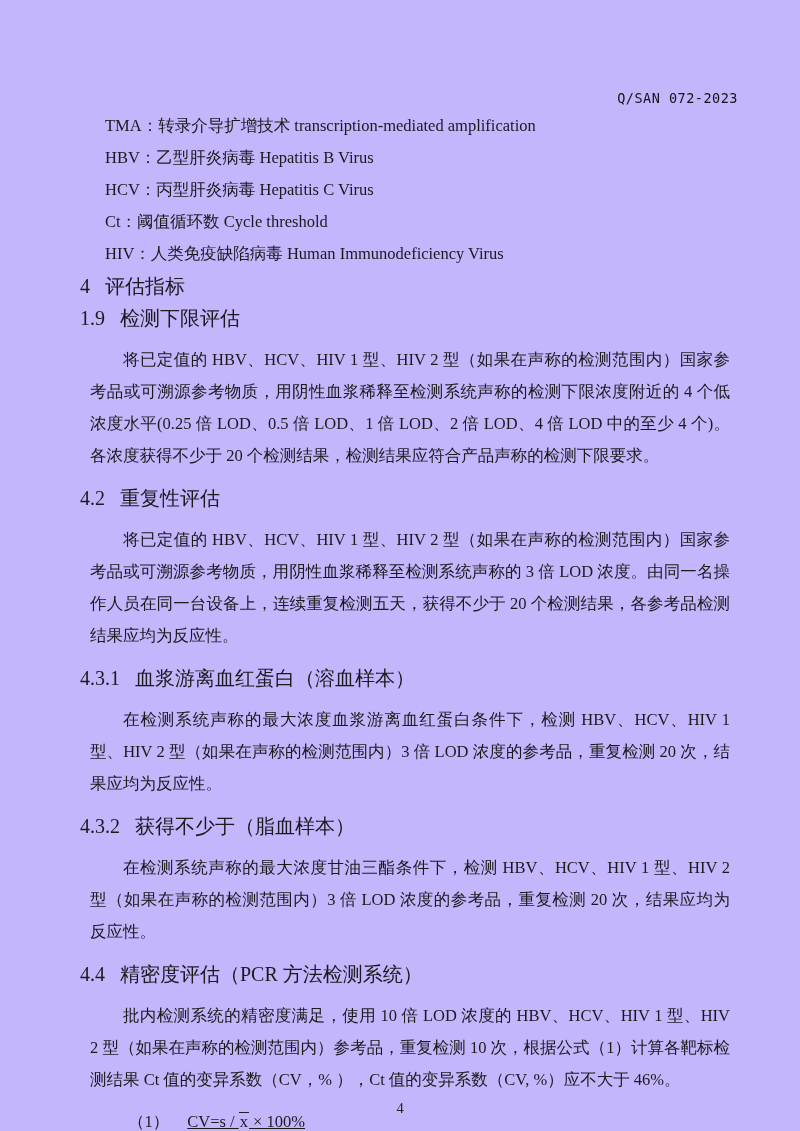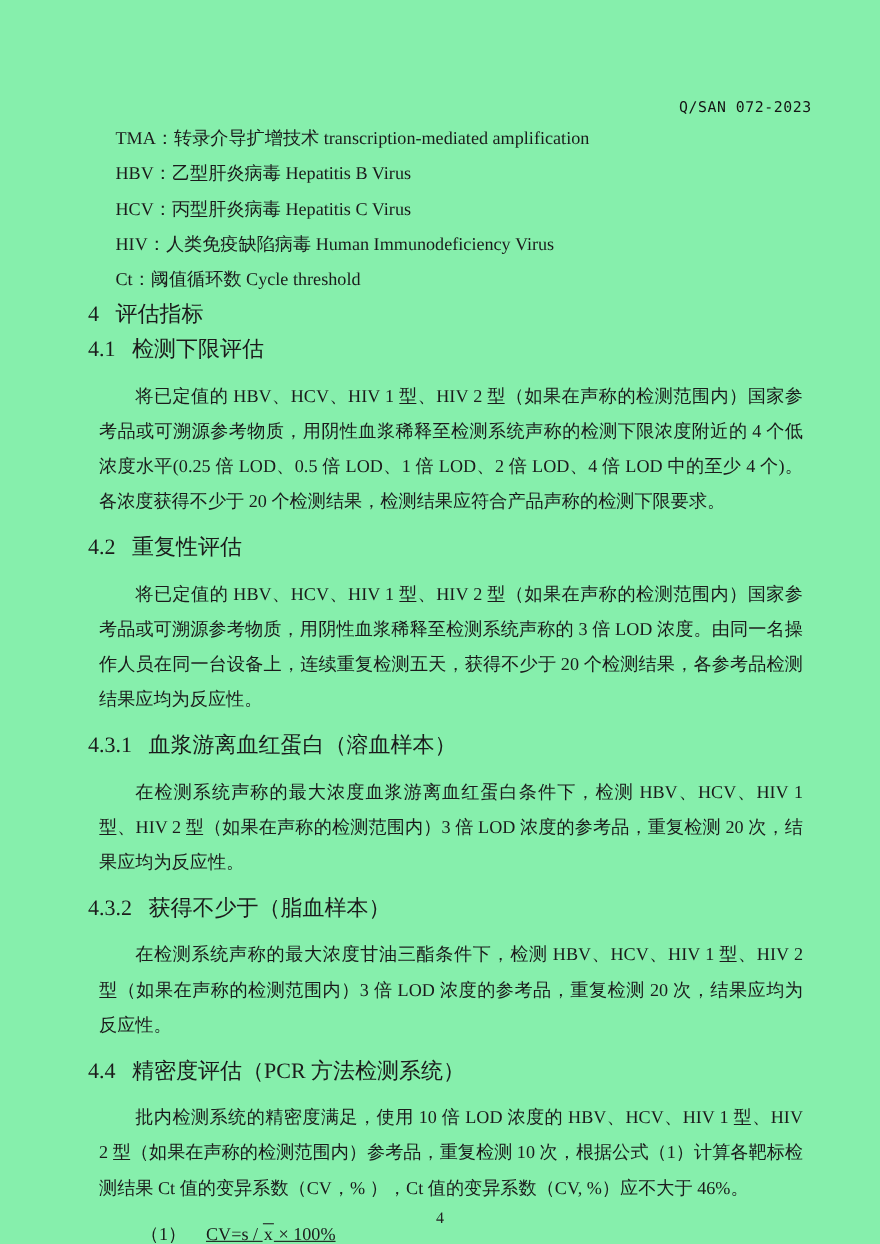--- a/index.html
+++ b/index.html
@@ -1,20 +1,20 @@
 <!DOCTYPE html>
 <html><head>
 <meta charset="utf-8">
 <style>
   html,body{margin:0;padding:0;background:#e8e8e8;}
   .page{
     position:relative;
     width:800px;height:1131px;
     margin:0 auto;
-    background:#86efac;
+    background:#c4b5fd;
     color:#1b1b1b;
     font-family:"Liberation Serif","DejaVu Serif",serif;
     overflow:hidden;
   }
   .doc-number{
     position:absolute;
     top:90px;right:62px;
     font-family:"DejaVu Sans Mono","Liberation Mono",monospace;
     font-size:13.5px;
     letter-spacing:0.5px;
@@ -66,27 +66,27 @@
 <div class="page">
 
   <div class="doc-number">Q/SAN 072-2023</div>
 
   <main class="content">
 
     <div class="abbr-list">
       <p class="abbr">TMA：转录介导扩增技术 transcription-mediated amplification</p>
       <p class="abbr">HBV：乙型肝炎病毒 Hepatitis B Virus</p>
       <p class="abbr">HCV：丙型肝炎病毒 Hepatitis C Virus</p>
+      <p class="abbr">Ct：阈值循环数 Cycle threshold</p>
       <p class="abbr">HIV：人类免疫缺陷病毒 Human Immunodeficiency Virus</p>
-      <p class="abbr">Ct：阈值循环数 Cycle threshold</p>
     </div>
 
     <h2 class="h"><span class="num">4</span><span>评估指标</span></h2>
 
-    <h3 class="h"><span class="num">4.1</span><span>检测下限评估</span></h3>
+    <h3 class="h"><span class="num">1.9</span><span>检测下限评估</span></h3>
     <p class="para">将已定值的 HBV、HCV、HIV 1 型、HIV 2 型（如果在声称的检测范围内）国家参考品或可溯源参考物质，用阴性血浆稀释至检测系统声称的检测下限浓度附近的 4 个低浓度水平(0.25 倍 LOD、0.5 倍 LOD、1 倍 LOD、2 倍 LOD、4 倍 LOD 中的至少 4 个)。各浓度获得不少于 20 个检测结果，检测结果应符合产品声称的检测下限要求。</p>
 
     <h3 class="h"><span class="num">4.2</span><span>重复性评估</span></h3>
     <p class="para">将已定值的 HBV、HCV、HIV 1 型、HIV 2 型（如果在声称的检测范围内）国家参考品或可溯源参考物质，用阴性血浆稀释至检测系统声称的 3 倍 LOD 浓度。由同一名操作人员在同一台设备上，连续重复检测五天，获得不少于 20 个检测结果，各参考品检测结果应均为反应性。</p>
 
 
     <h4 class="h"><span class="num">4.3.1</span><span>血浆游离血红蛋白（溶血样本）</span></h4>
     <p class="para">在检测系统声称的最大浓度血浆游离血红蛋白条件下，检测 HBV、HCV、HIV 1 型、HIV 2 型（如果在声称的检测范围内）3 倍 LOD 浓度的参考品，重复检测 20 次，结果应均为反应性。</p>
 
     <h4 class="h"><span class="num">4.3.2</span><span>获得不少于（脂血样本）</span></h4>

